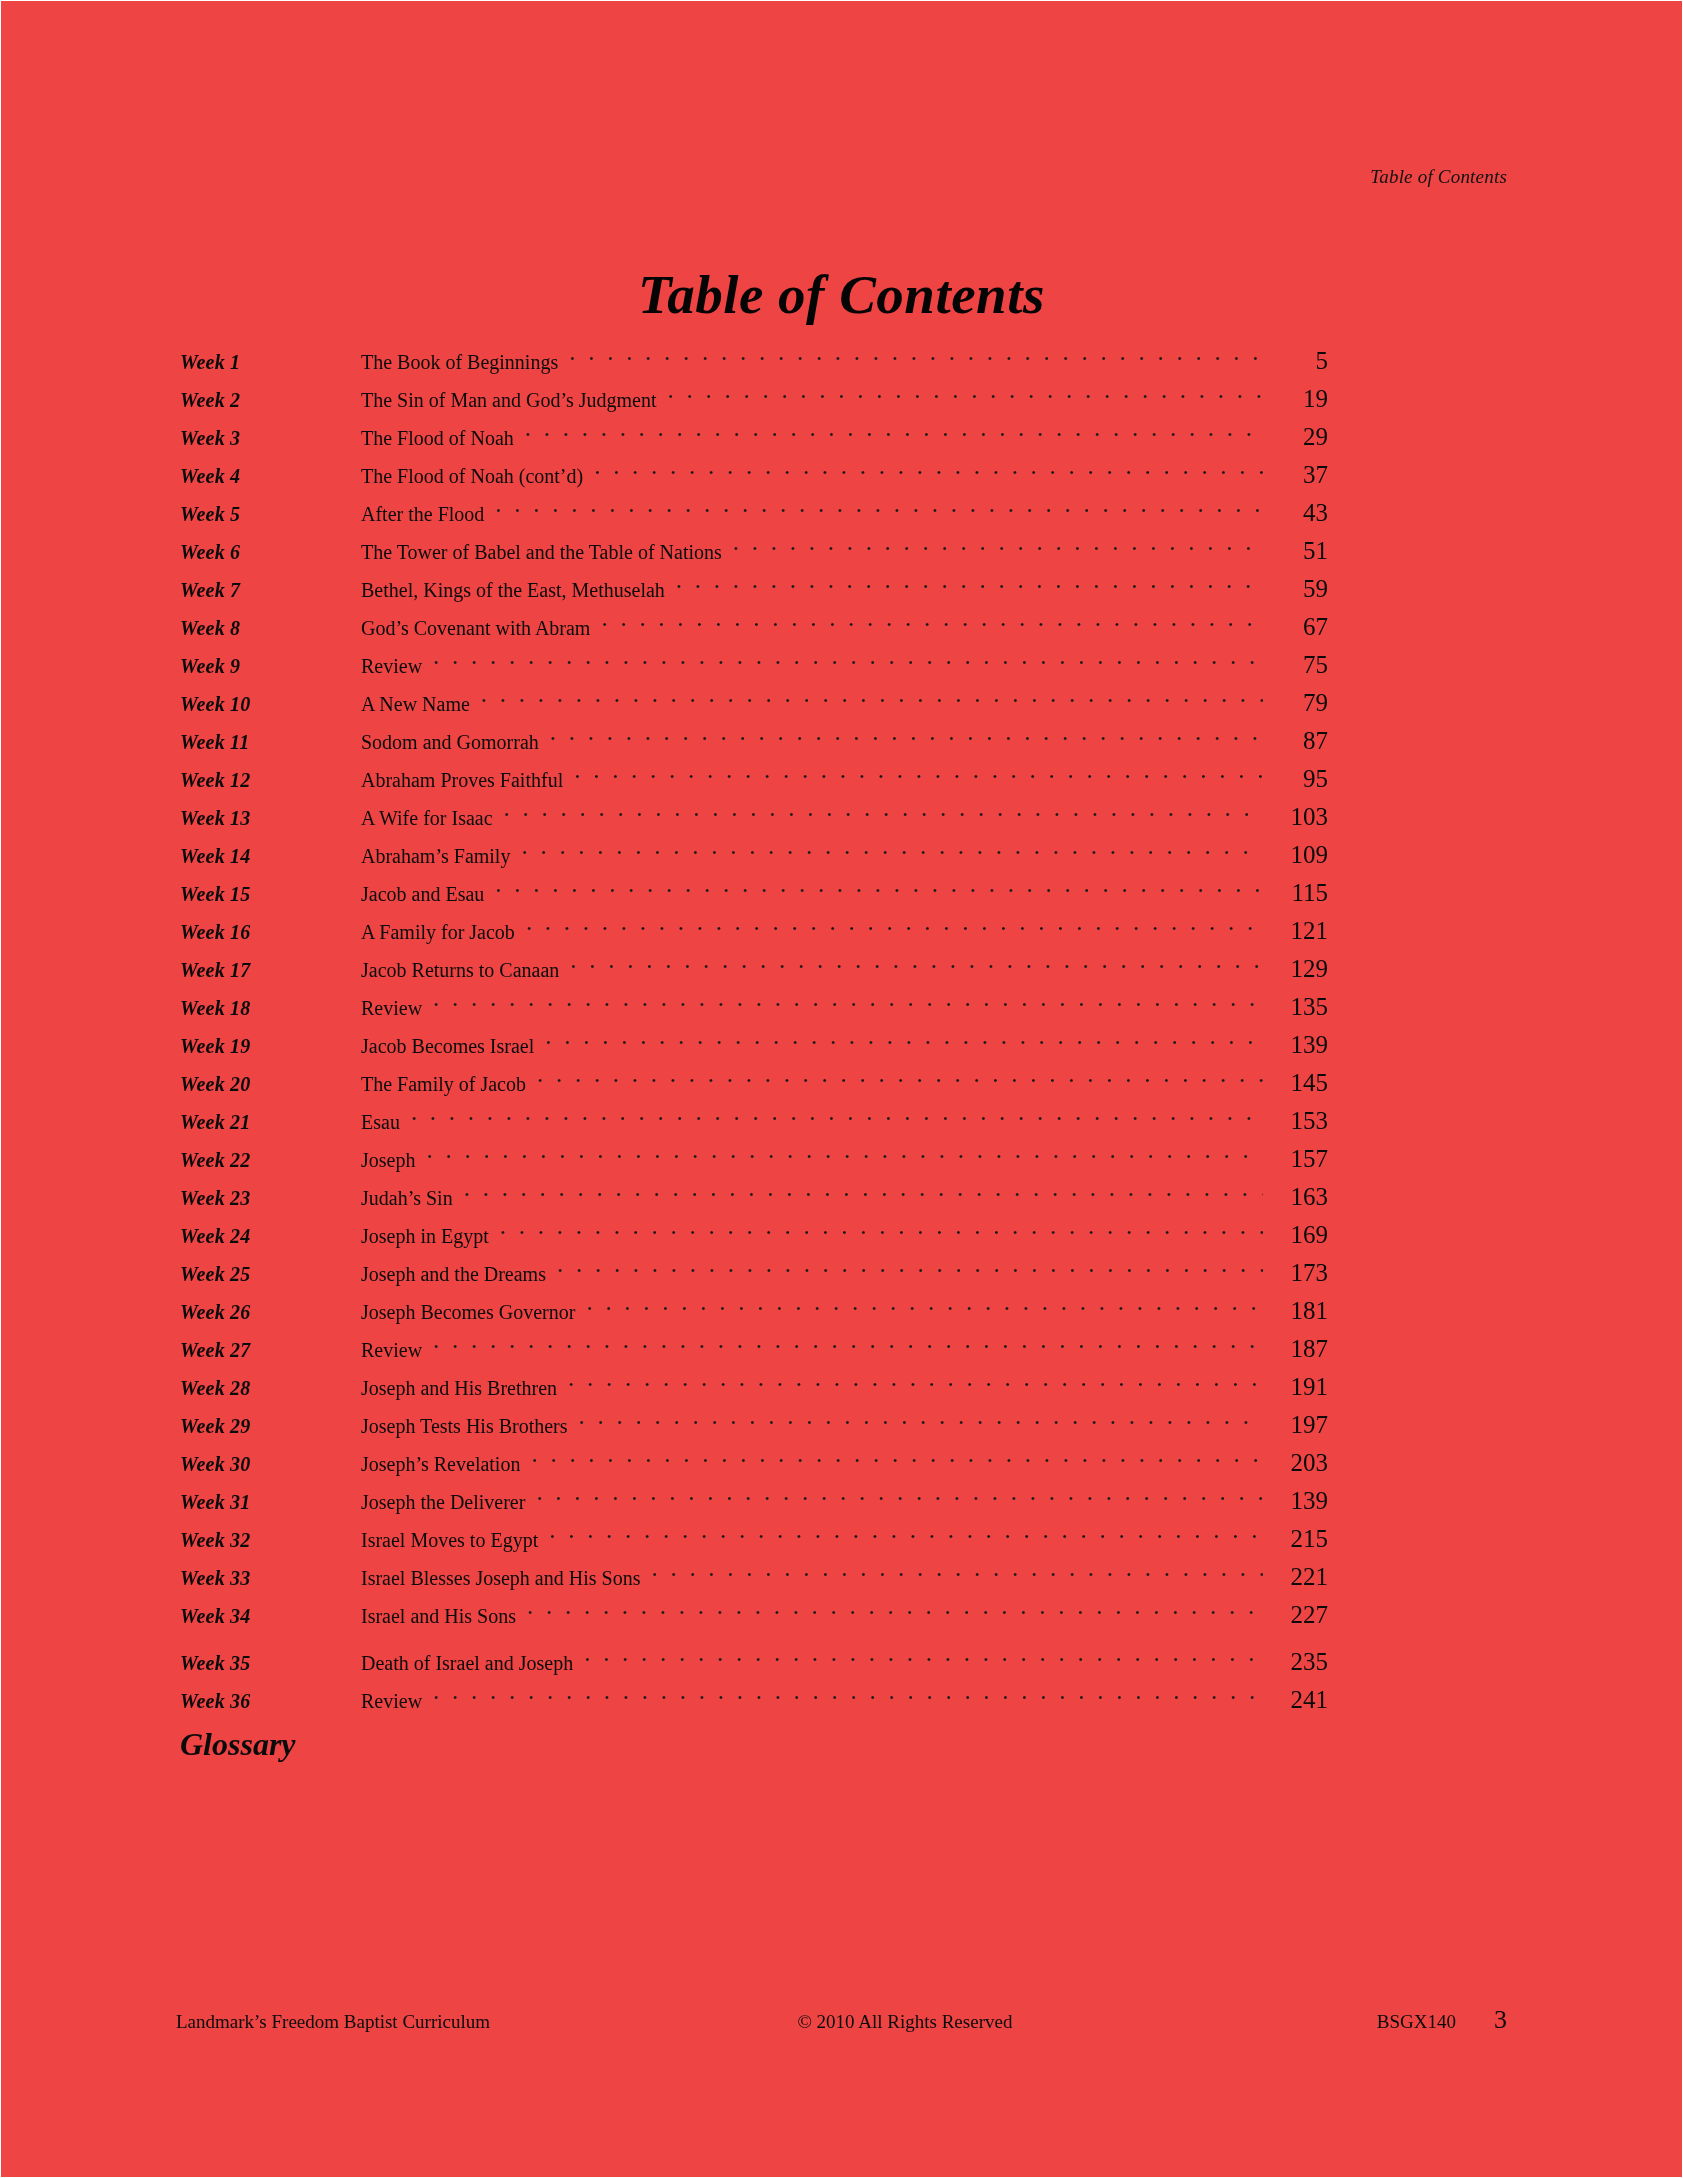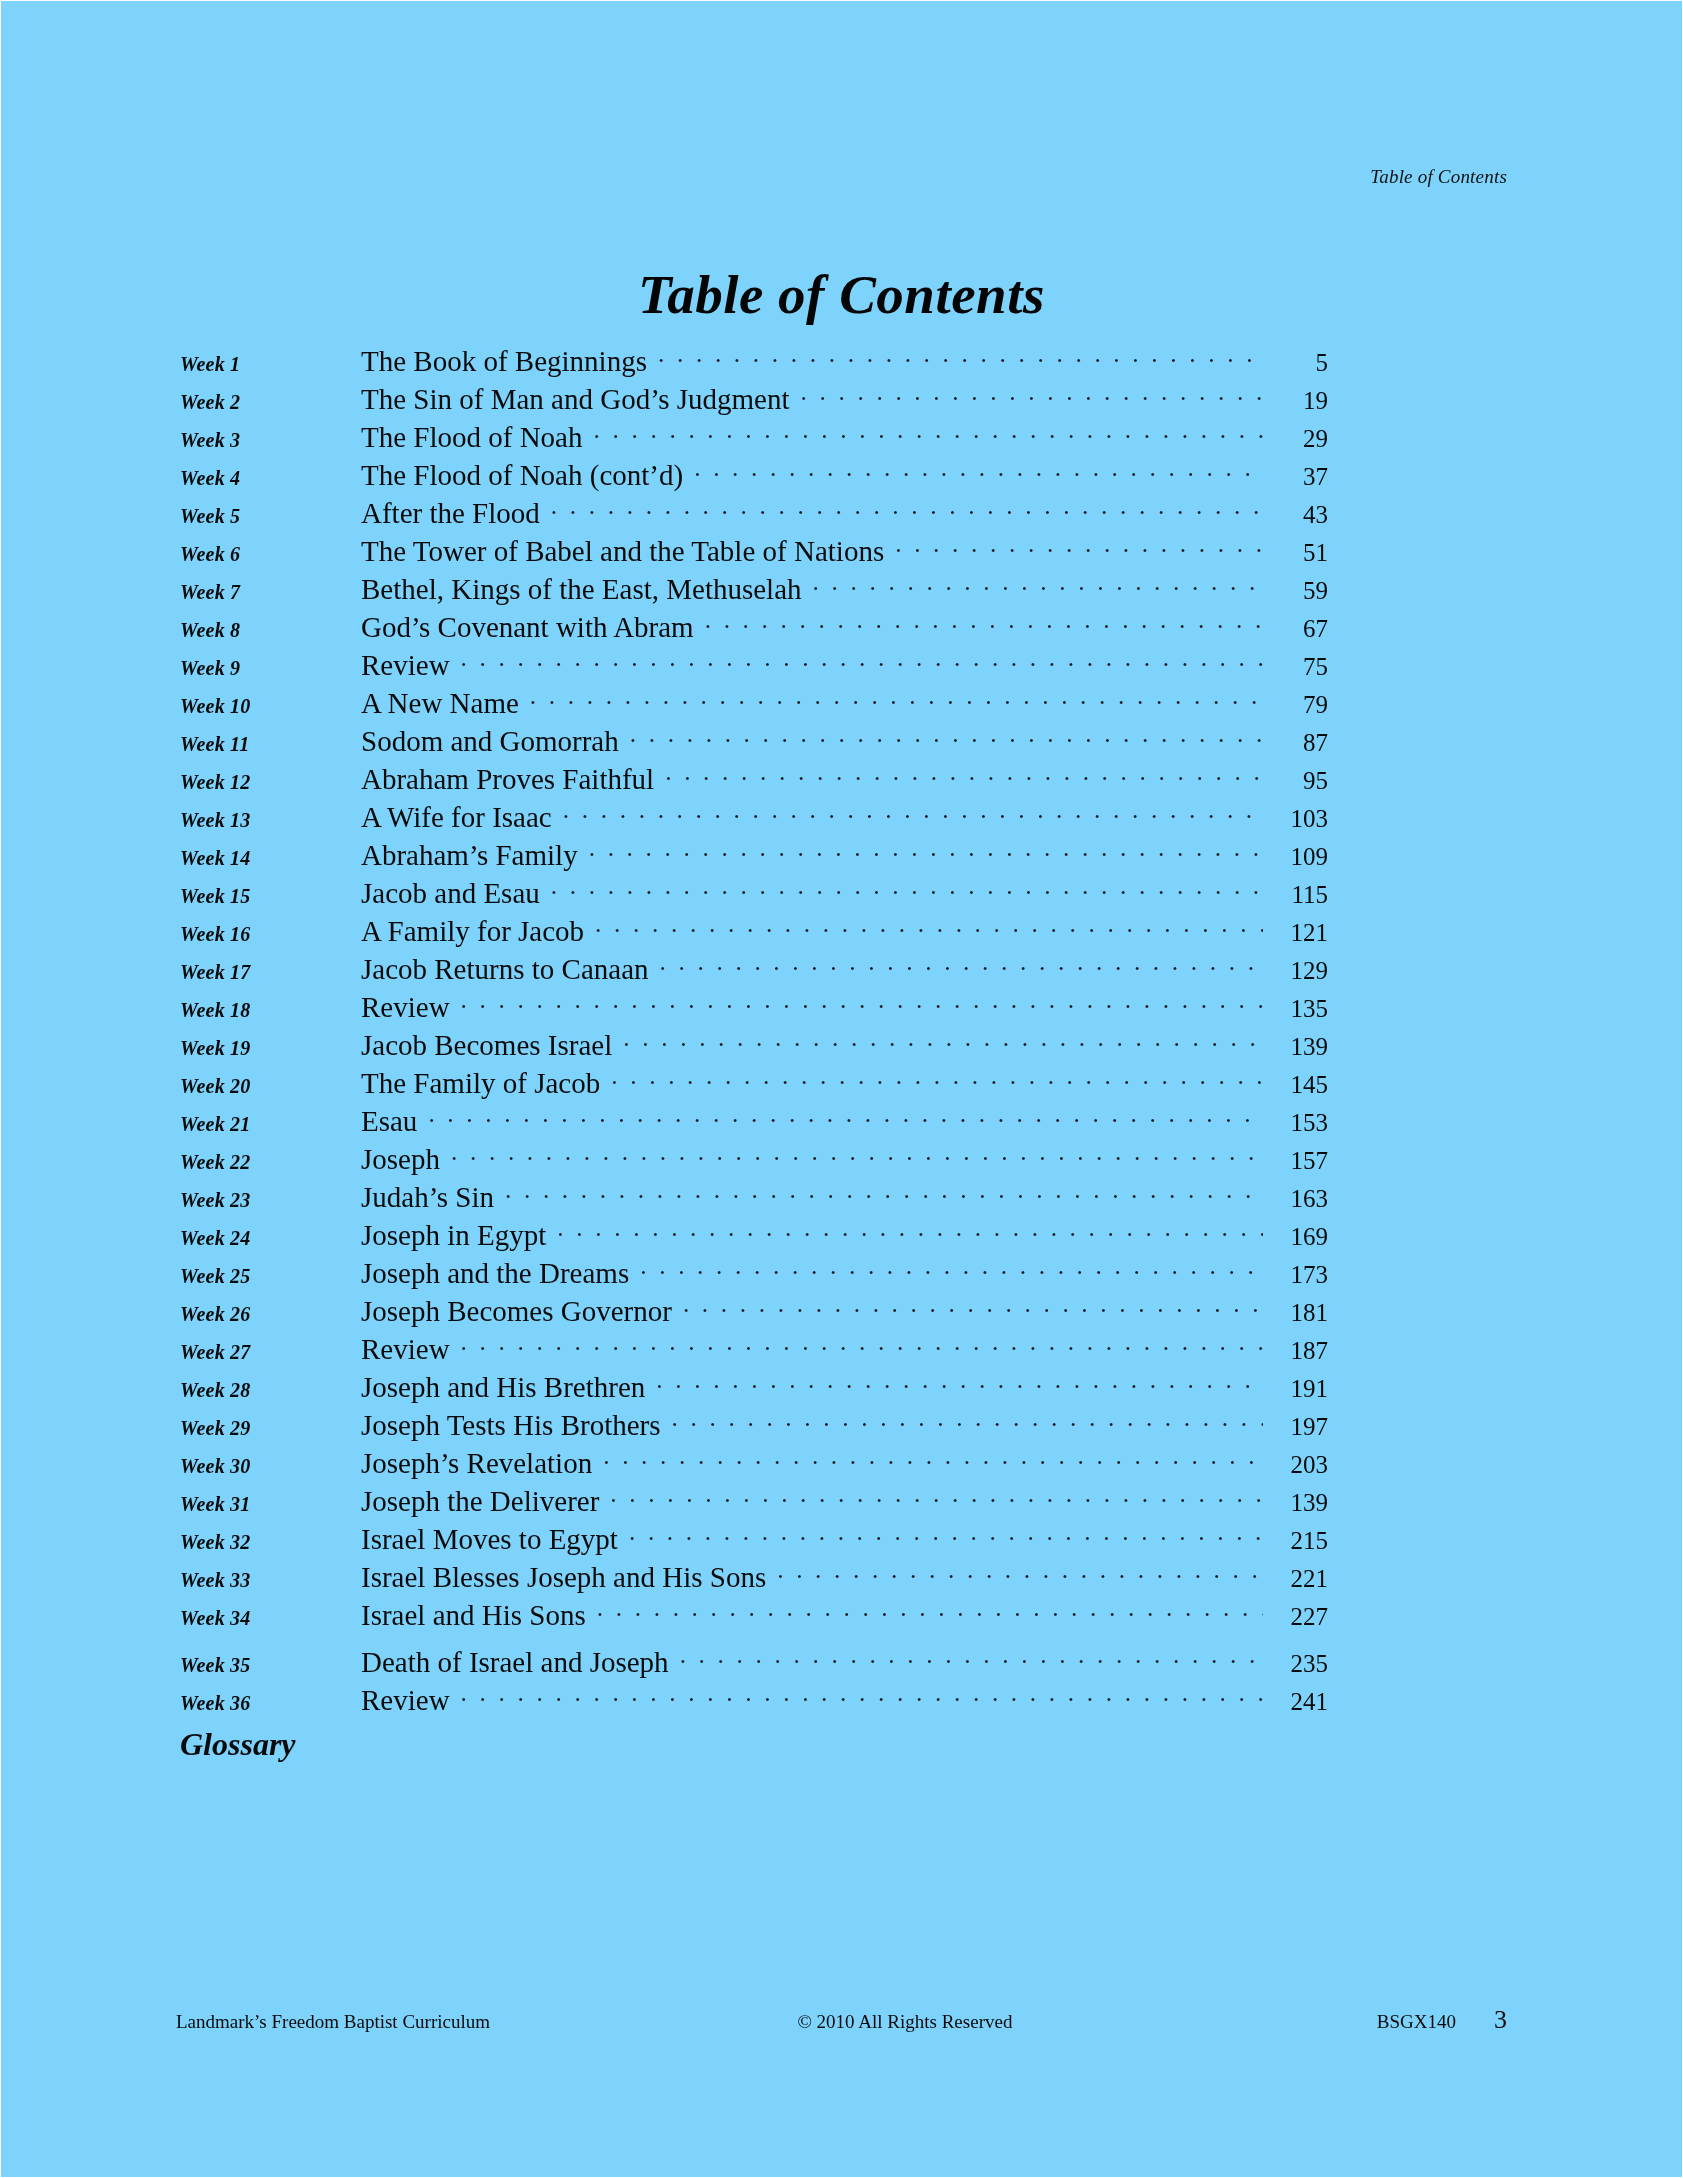--- a/index.html
+++ b/index.html
@@ -11,21 +11,21 @@
     width: 1683px;
     height: 2178px;
     font-family: "Liberation Serif", serif;
     color: #0b0b0b;
     position: relative;
     overflow: hidden;
   }
   .page {
     position: absolute;
     inset: 0;
-    background: #7dd3fc;
+    background: #ef4444;
   }
   
   .page::before {
     content: "";
     position: absolute;
     top: 0; left: 0; right: 0; bottom: 0;
     box-shadow: inset 0 0 0 1px #ffffff;
     pointer-events: none;
   }
 
@@ -84,21 +84,21 @@
 
   .title-cell {
     flex: 1 1 auto;
     display: flex;
     align-items: baseline;
     min-width: 0;
     padding-left: 42px;
   }
   .entry-title {
     white-space: nowrap;
-    font-size: 29px;
+    font-size: 20px;
   }
   .leader {
     flex: 1 1 auto;
     margin: 0 8px 0 10px;
     height: 1em;
     overflow: hidden;
     position: relative;
     top: -0.18em;
   }
   .leader::before {

